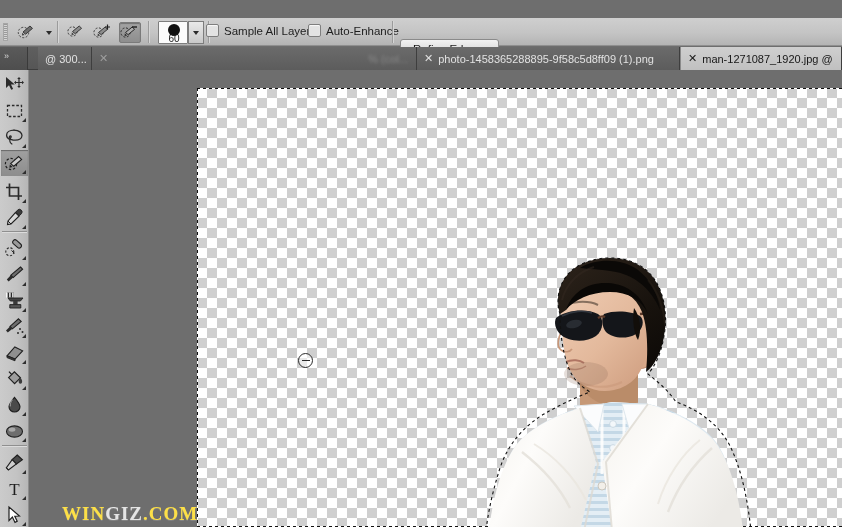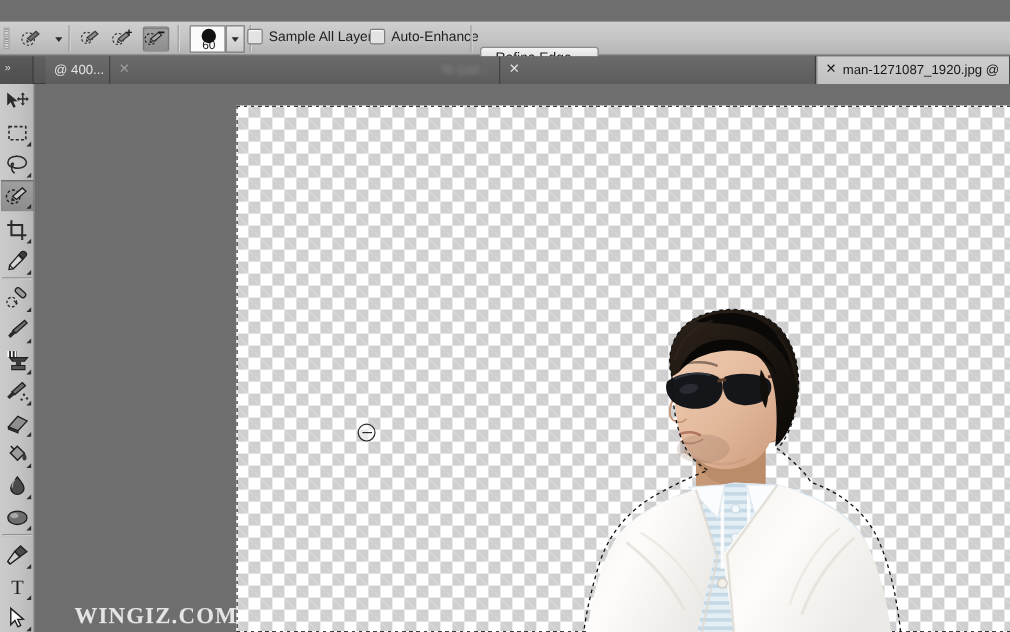--- a/index.html
+++ b/index.html
@@ -200,21 +200,21 @@
     width: 8px; height: 1px; background: #2a2a2a;
   }
 
   
   #watermark {
     position: absolute; left: 62px; top: 503px;
     font-family: "Liberation Serif", serif;
     font-size: 19px; font-weight: 700; letter-spacing: 1px;
     text-shadow: 0 1px 0 rgba(255,255,255,.15);
   }
-  #watermark .wm-dark { color: #e5e5e5; }
+  #watermark .wm-dark { color: #fde047; }
   #watermark .wm-red  { color: #e5e5e5; }
 </style>
 </head>
 <body>
 
 <div id="app">
 
 
   <div id="optionsbar">
     <div id="grip"></div>
@@ -277,30 +277,31 @@
 
     <div id="refineedge">Refine Edge...</div>
   </div>
 
   <div id="tabbar"></div>
   <div id="panelexpand">
     <span id="expand-arrows">»</span>
   </div>
 
   <div class="tab inactive" style="left:38px;width:54px;">
-    <span class="tablabel" style="padding-left:7px;">@ 400...</span>
+    <span class="tablabel" style="padding-left:7px;">@ 300...</span>
   </div>
 
   <div class="tab inactive blurred" style="left:92px;width:325px;justify-content:space-between;">
     <span class="tabclose">✕</span>
     <span class="tablabel blurtext">% (col...</span>
   </div>
 
   <div class="tab inactive" style="left:417px;width:263px;">
     <span class="tabclose">✕</span>
+    <span class="tablabel">photo-1458365288895-9f58c5d8ff09 (1).png</span>
   </div>
 
   <div class="tab active" style="left:680px;width:162px;">
     <span class="tabclose">✕</span>
     <span class="tablabel">man-1271087_1920.jpg @ </span>
   </div>
 
   <div id="toolbar">
 
     <div class="tool" style="top:2px;">

